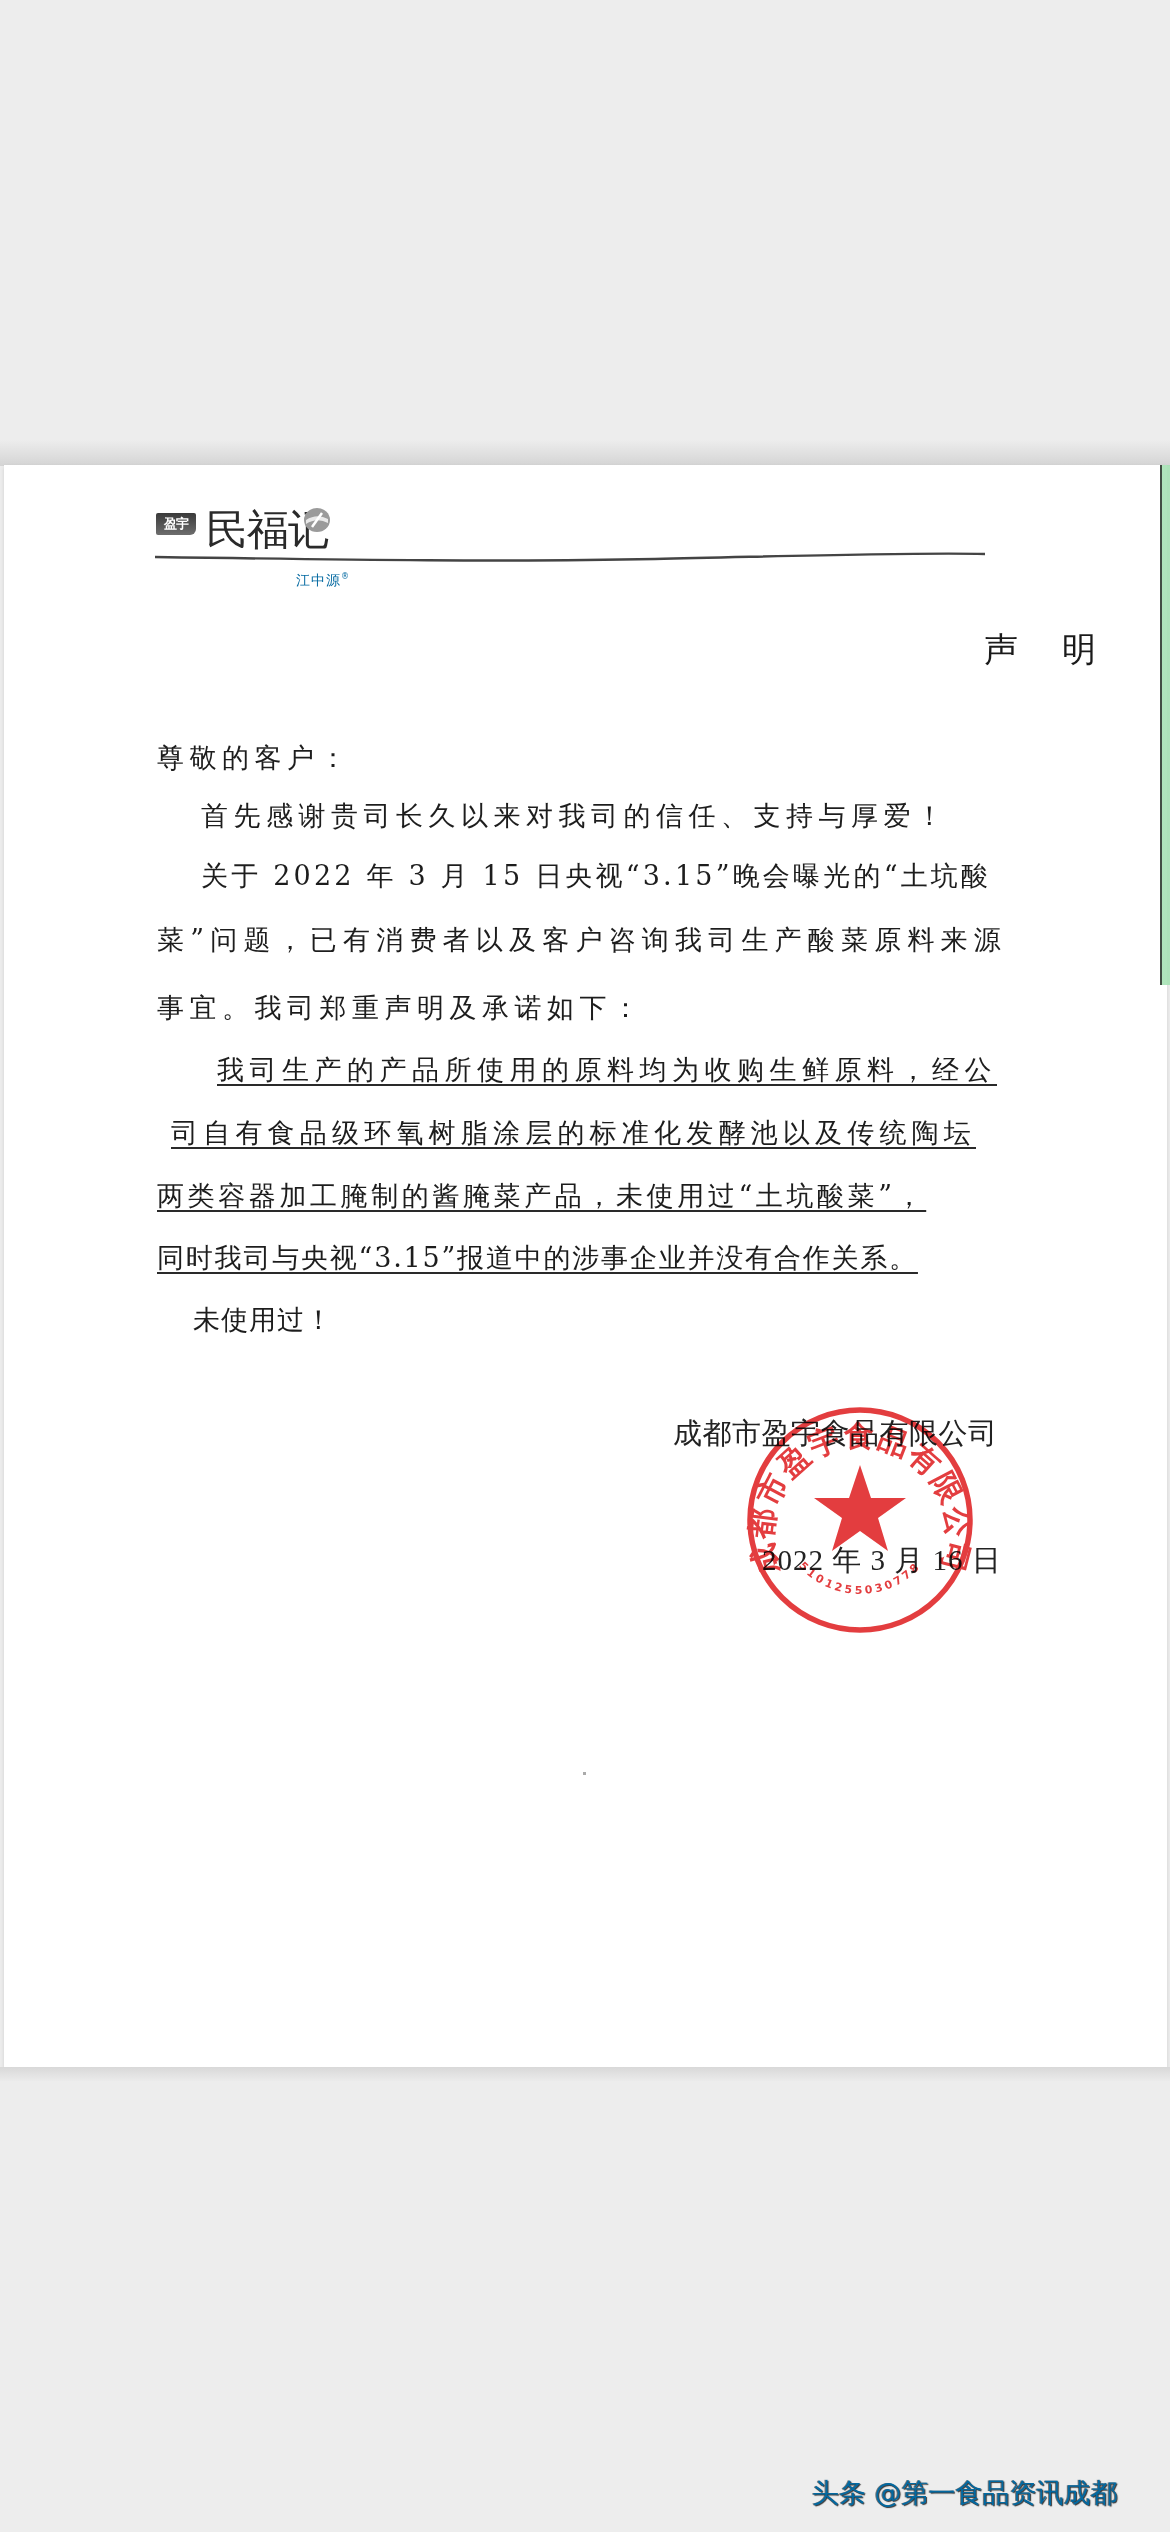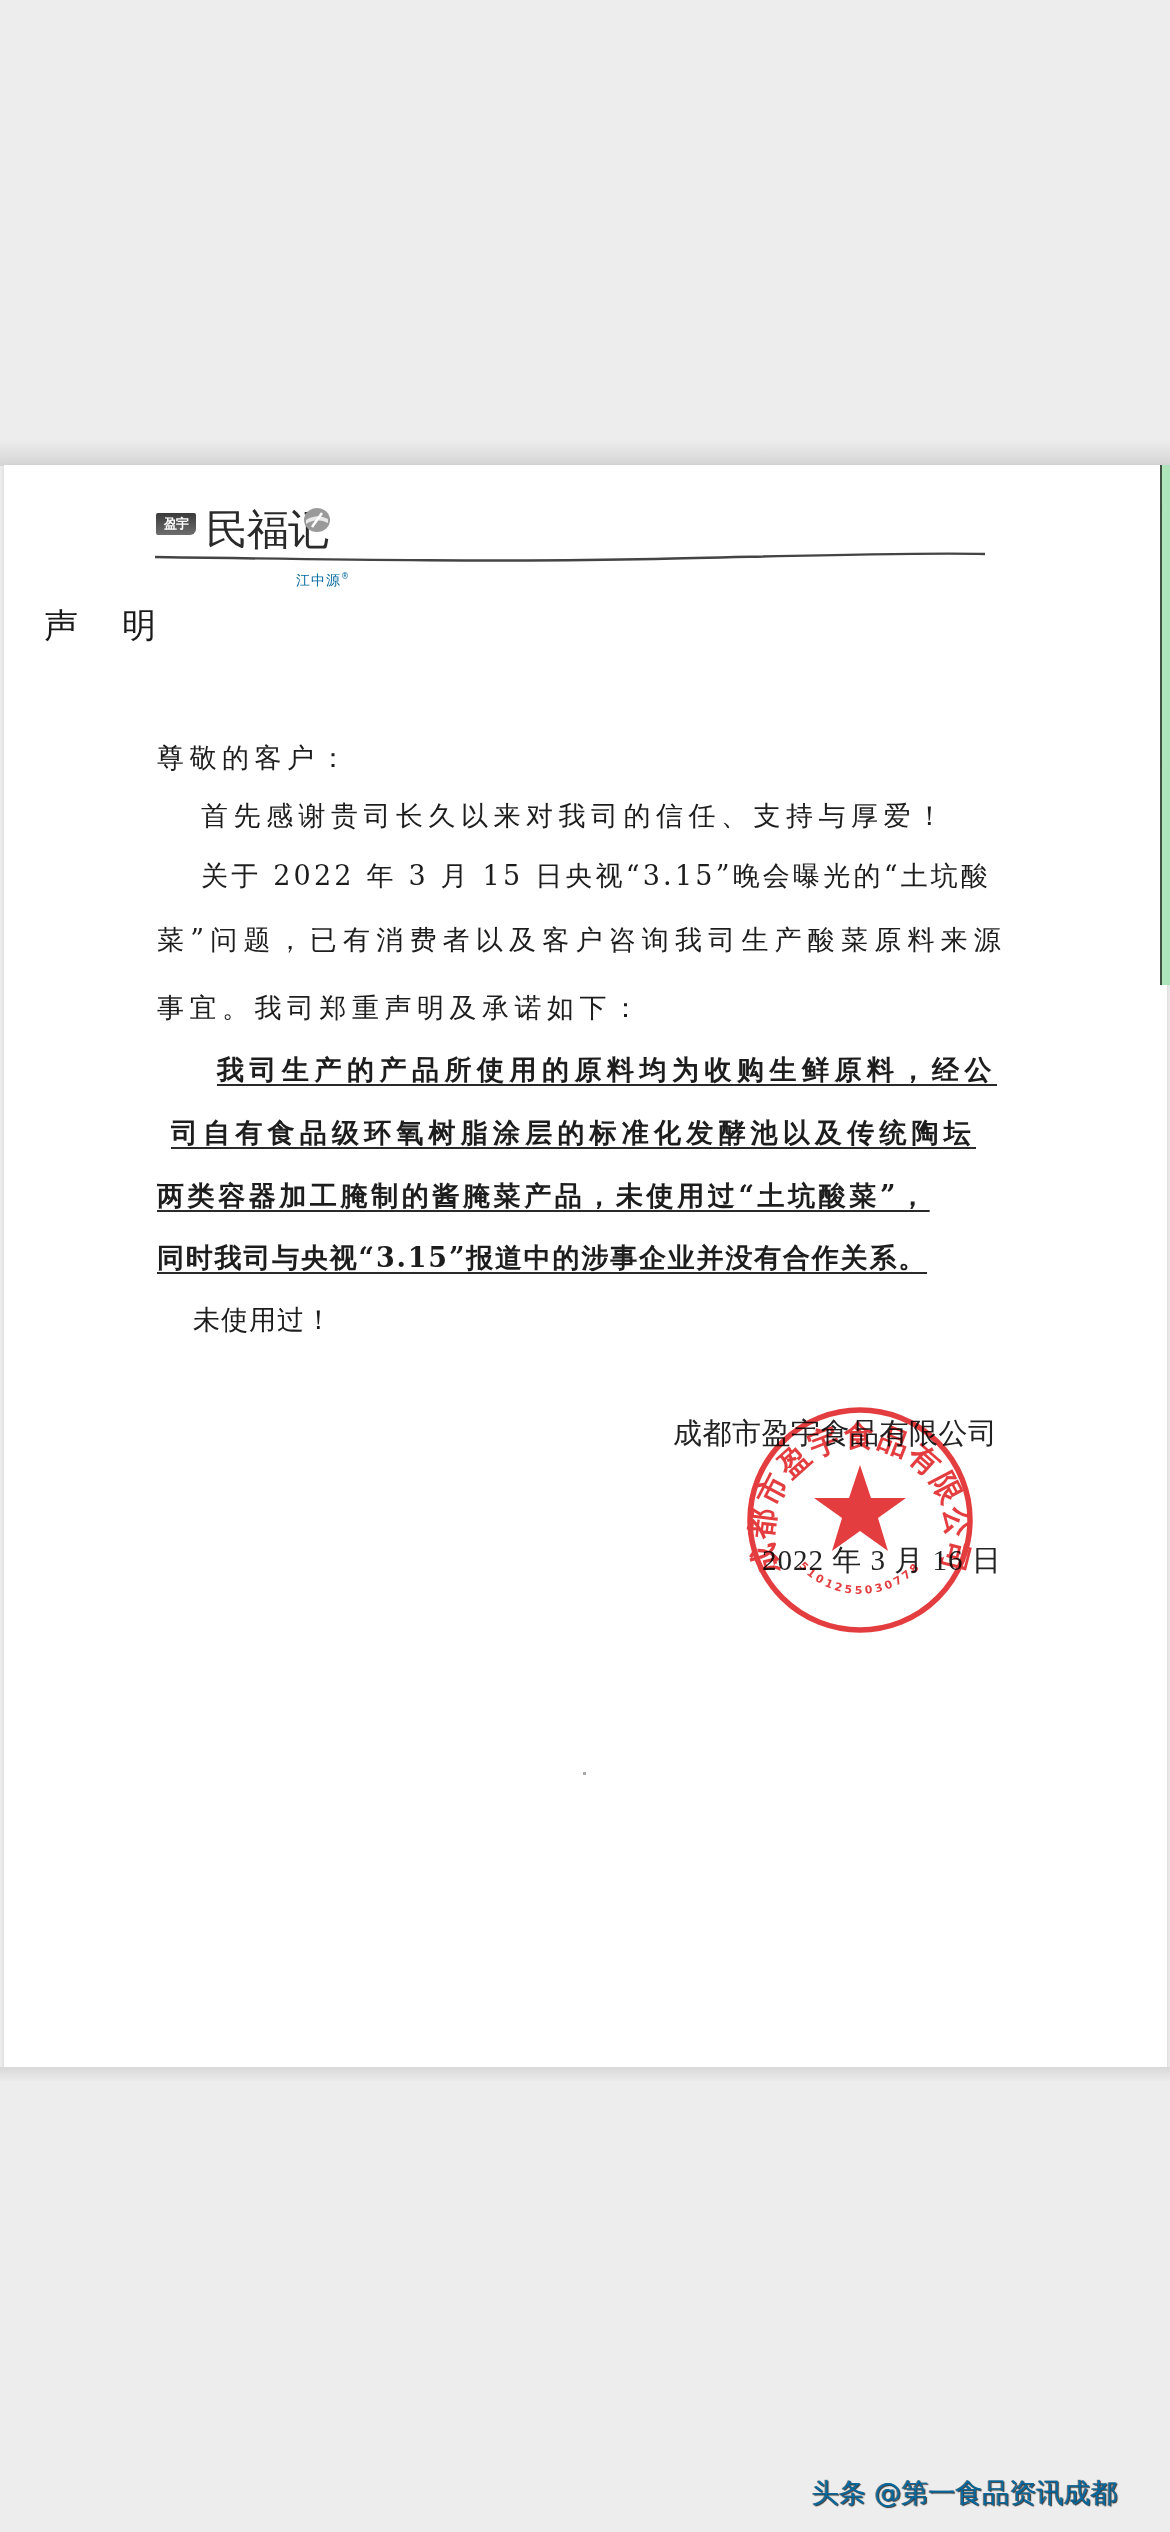--- a/index.html
+++ b/index.html
@@ -47,32 +47,32 @@
     .logo-sub {
       position: absolute; left: 297px; top: 540px;
       font-family: "DejaVu Sans", sans-serif; font-size: 14px; color: #0369a1;
       letter-spacing: 1px;
       margin-top: 32px;
     }
     .letterhead-rule {
       position: absolute; left: 155px; top: 548px; width: 830px; height: 14px;
     }
     .title {
-      position: absolute; left: 0; width: 1140px; top: 603px;
-      text-align: left; font-family: "DejaVu Sans", sans-serif;
+      position: absolute; left: 0; width: 1140px; top: 627px;
+      text-align: right; font-family: "DejaVu Sans", sans-serif;
       font-size: 34px; line-height: 44px; color: #1a1a1a; letter-spacing: 44px;
       padding-left: 44px;
     }
     .line {
       position: absolute; white-space: nowrap;
       font-size: 27px; line-height: 36px; letter-spacing: 5.5px; margin-top: 8px;
     }
     .ul {
       text-decoration: underline; text-decoration-thickness: 2px;
-      text-underline-offset: 5px; text-decoration-color: #2a2a2a; font-weight: bold;
+      text-underline-offset: 5px; text-decoration-color: #2a2a2a;
     }
     .sig {
       position: absolute; white-space: nowrap;
       font-family: "Liberation Serif", serif; font-size: 29px; line-height: 36px; color: #222;
     }
     .seal {
       position: absolute; left: 745px; top: 1405px; width: 230px; height: 230px;
       mix-blend-mode: multiply; opacity: 0.9;
     }
     .dot {

